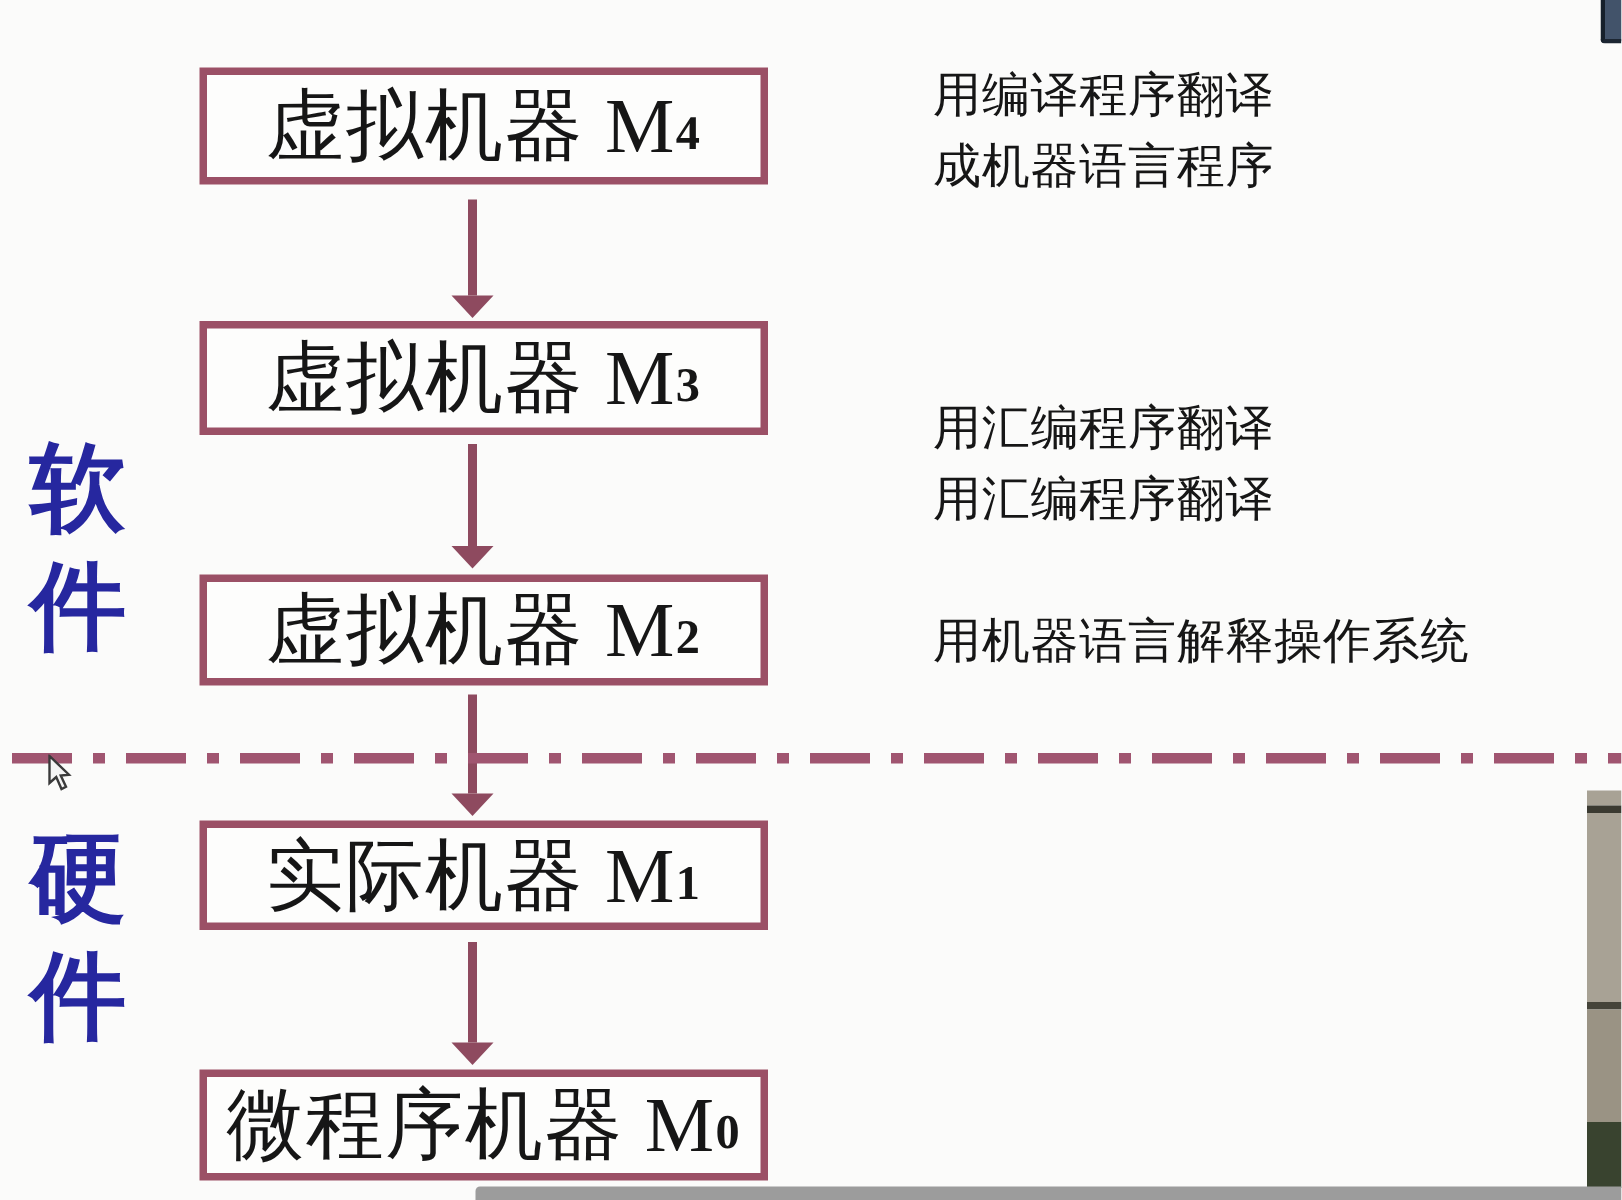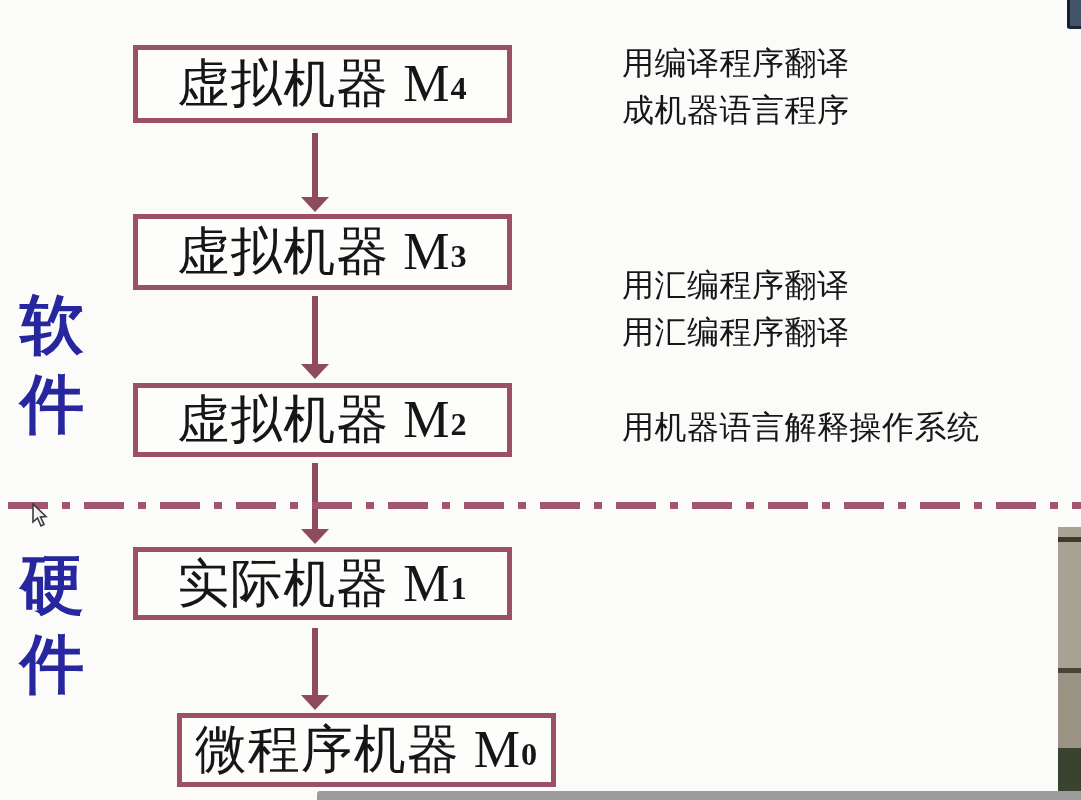--- a/index.html
+++ b/index.html
@@ -83,21 +83,21 @@
       <sub>3</sub>
   </div>
   <div class="level-box" style="top:383px;height:74px;">
     <span>虚拟机器 M</span>
       <sub>2</sub>
   </div>
   <div class="level-box" style="top:547px;height:73px;">
     <span>实际机器 M</span>
       <sub>1</sub>
   </div>
-  <div class="level-box" style="top:713px;height:74px;margin-left:44px;">
+  <div class="level-box" style="top:713px;height:74px;">
     <span>微程序机器 M</span>
       <sub>0</sub>
   </div>
 
   <div class="flow-arrow" style="top:133px;height:64px;"></div>
   <div class="flow-arrow" style="top:296px;height:68px;"></div>
   <div class="flow-arrow" style="top:463px;height:66px;"></div>
   <div class="flow-arrow" style="top:628px;height:67px;"></div>
 
   <div class="divider"></div>

